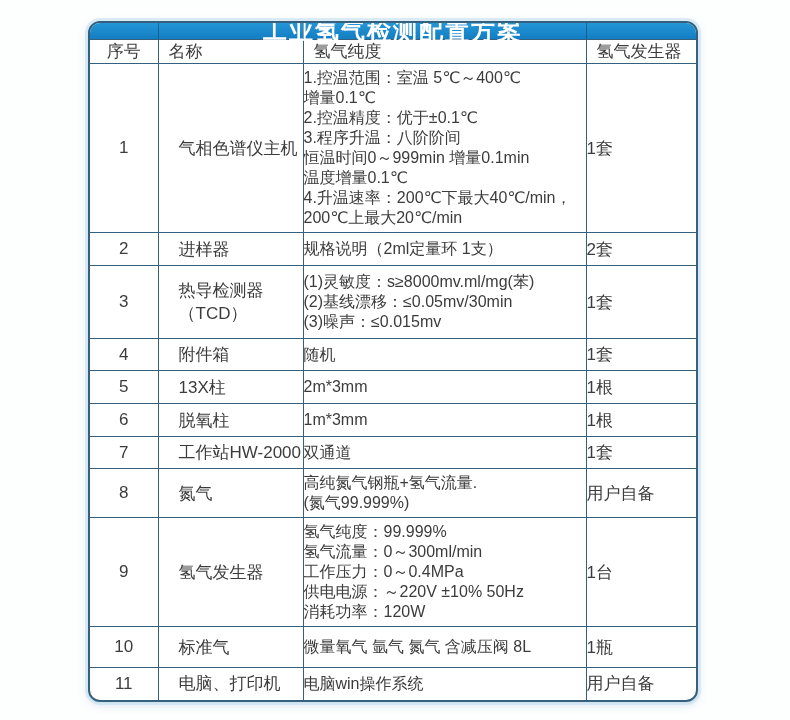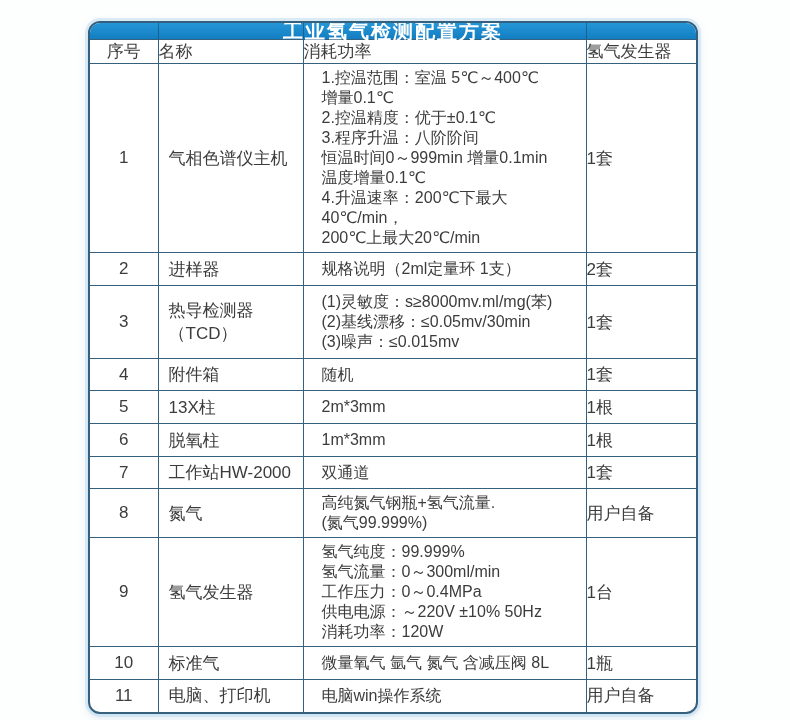--- a/index.html
+++ b/index.html
@@ -12,48 +12,48 @@
   .table-wrap{
     position:absolute;left:88px;top:21px;width:610px;
     border:2px solid var(--border);border-radius:12px;overflow:hidden;
     background:#fff;
     box-shadow:0 0 0 3px rgba(190,219,240,.5),0 3px 9px rgba(140,180,215,.35);
   }
   .title-bar{
     position:relative;height:16px;
     background:linear-gradient(180deg,var(--blue-top),var(--blue-bottom));
     display:flex;align-items:center;justify-content:center;
-    color:#fff;font-size:20px;font-weight:bold;letter-spacing:2px;
+    color:#fff;font-size:24px;font-weight:bold;letter-spacing:2px;
   }
   .title-divider{
     position:absolute;bottom:0;width:1px;height:16px;background:rgba(20,50,80,.45);
   }
   .td1{left:68px;} .td2{left:213px;} .td3{left:496px;}
   table{width:100%;border-collapse:collapse;table-layout:fixed;}
   col.c-no{width:68px;} col.c-name{width:145px;} col.c-spec{width:283px;}
   th,td{border:1px solid var(--border);vertical-align:middle;
     font-size:17px;font-weight:400;overflow:hidden;}
   thead tr{height:20px;}
-  th{text-align:left;}
+  th{text-align:left;padding-left:10px;}
   th.h-no{text-align:center;padding-left:0;}
   td.no{text-align:center;}
-  td.name{padding-left:10px;}
-  td.spec{padding:4px 18px;font-size:16px;line-height:20px;white-space:pre-line;}
+  td.name{padding-left:20px;}
+  td.spec{padding:4px 0;font-size:16px;line-height:20px;white-space:pre-line;}
   td.qty{padding-left:0;}
   
   tbody tr:nth-child(1){height:167px;}
   tbody tr:nth-child(2){height:33px;}
   tbody tr:nth-child(3){height:73px;}
   tbody tr:nth-child(4){height:32px;}
   tbody tr:nth-child(5){height:33px;}
   tbody tr:nth-child(6){height:33px;}
   tbody tr:nth-child(7){height:32px;}
   tbody tr:nth-child(8){height:49px;}
   tbody tr:nth-child(9){height:106px;}
-  tbody tr:nth-child(10){height:33px;}
+  tbody tr:nth-child(10){height:41px;}
   tbody tr:nth-child(11){height:32px;}
   
   tr > *:first-child{border-left:none;}
   tr > *:last-child{border-right:none;}
   tbody tr:last-child > *{border-bottom:none;}
 </style>
 </head>
 <body>
 
 <div class="table-wrap">
@@ -67,21 +67,21 @@
     <colgroup>
         <col class="c-no">
         <col class="c-name">
         <col class="c-spec">
         <col class="c-qty">
       </colgroup>
     <thead>
       <tr>
         <th class="h-no">序号</th>
         <th class="h-name">名称</th>
-        <th class="h-spec">消耗功率</th>
+        <th class="h-spec">氢气纯度</th>
         <th class="h-qty">氢气发生器</th>
       </tr>
     </thead>
     <tbody>
       <tr>
         <td class="no">1</td>
         <td class="name">气相色谱仪主机</td>
         <td class="spec">1.控温范围：室温 5℃～400℃
 增量0.1℃
 2.控温精度：优于±0.1℃

